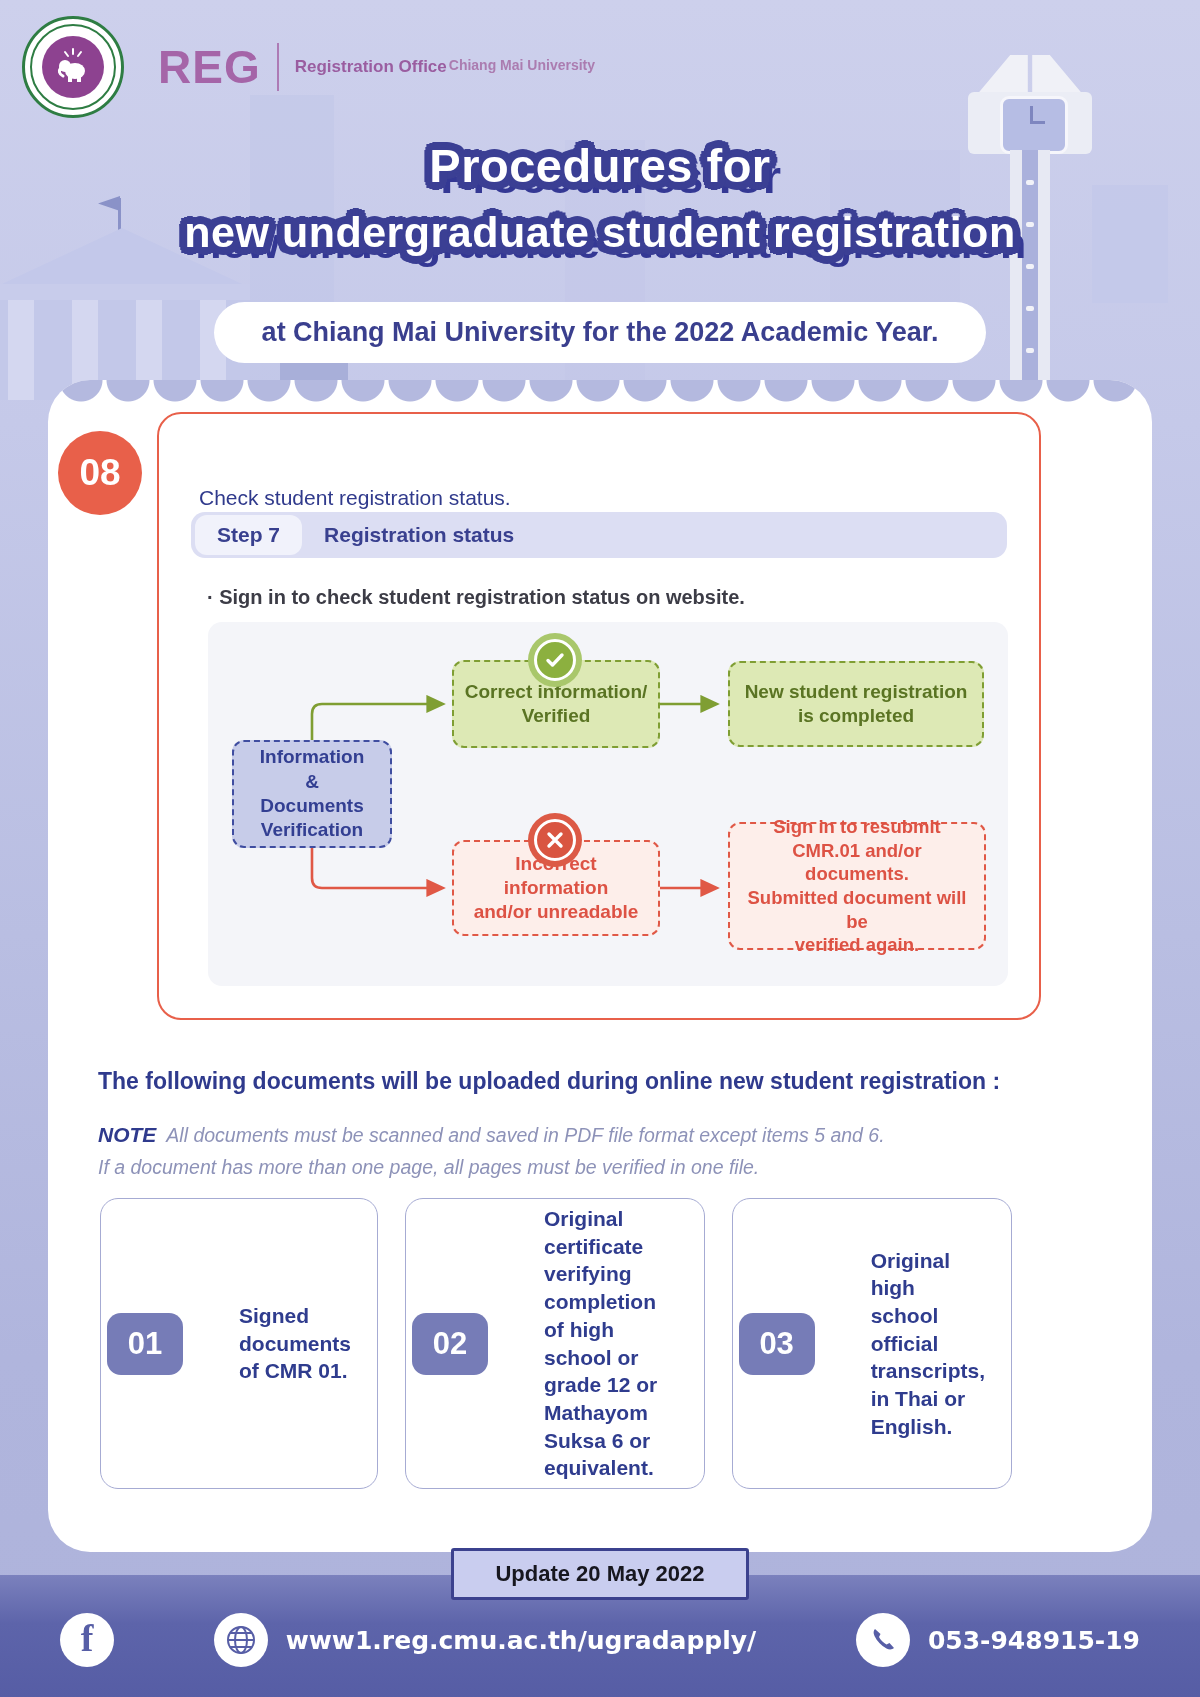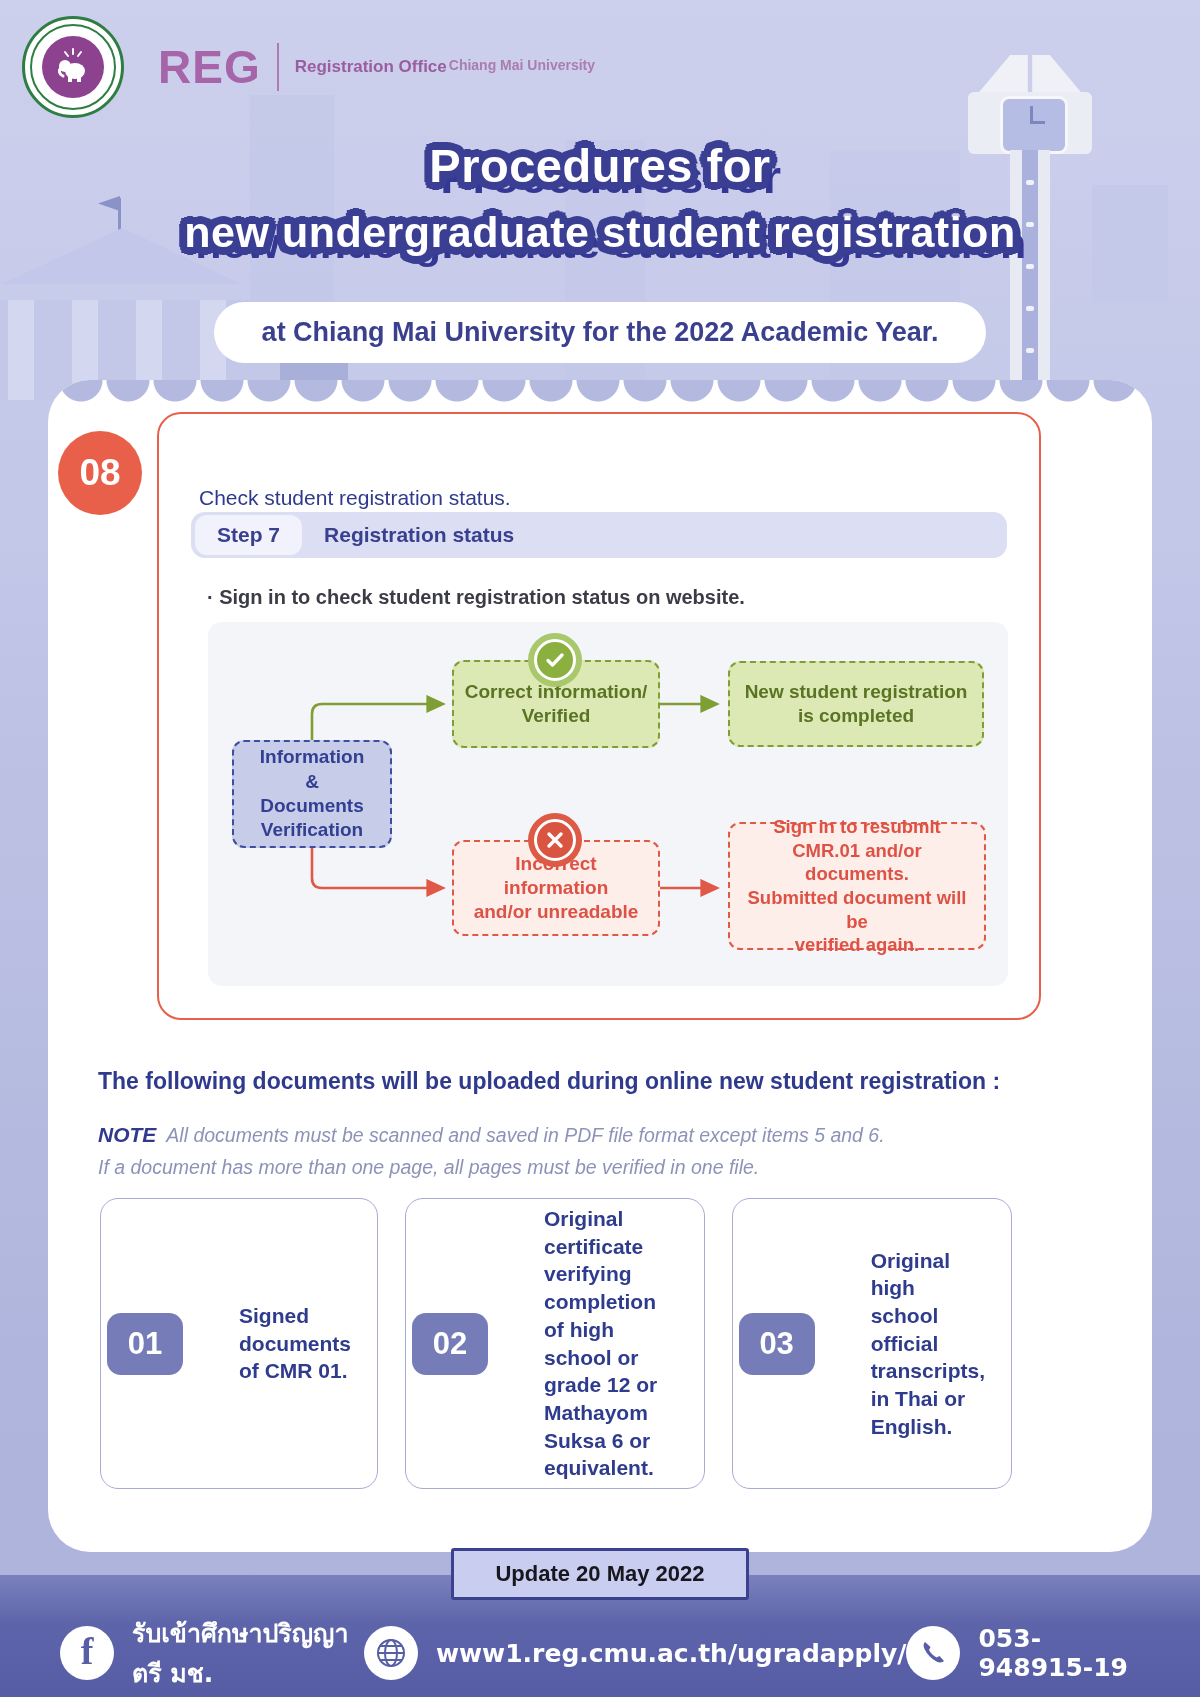--- a/index.html
+++ b/index.html
@@ -324,21 +324,20 @@
   </div>
 
   <div class="update-badge">Update 20 May 2022</div>
 
   <div class="footer">
     <div class="footer-row">
       <div class="footer-item">
         <div class="f-icon">
             <span class="fb-f">f</span>
           </div>
-        <div class="f-label">รับเข้าศึกษาปริญญาตรี มช.</div>
       </div>
       <div class="spacer1"></div>
       <div class="footer-item">
         <div class="f-icon">
           <svg width="38" height="38" viewBox="0 0 38 38">
             <g stroke="#575ea6" stroke-width="2" fill="none">
               <circle cx="19" cy="19" r="13"></circle>
               <ellipse cx="19" cy="19" rx="6" ry="13"></ellipse>
               <line x1="6" y1="19" x2="32" y2="19"></line>
               <line x1="8" y1="12" x2="30" y2="12"></line>

